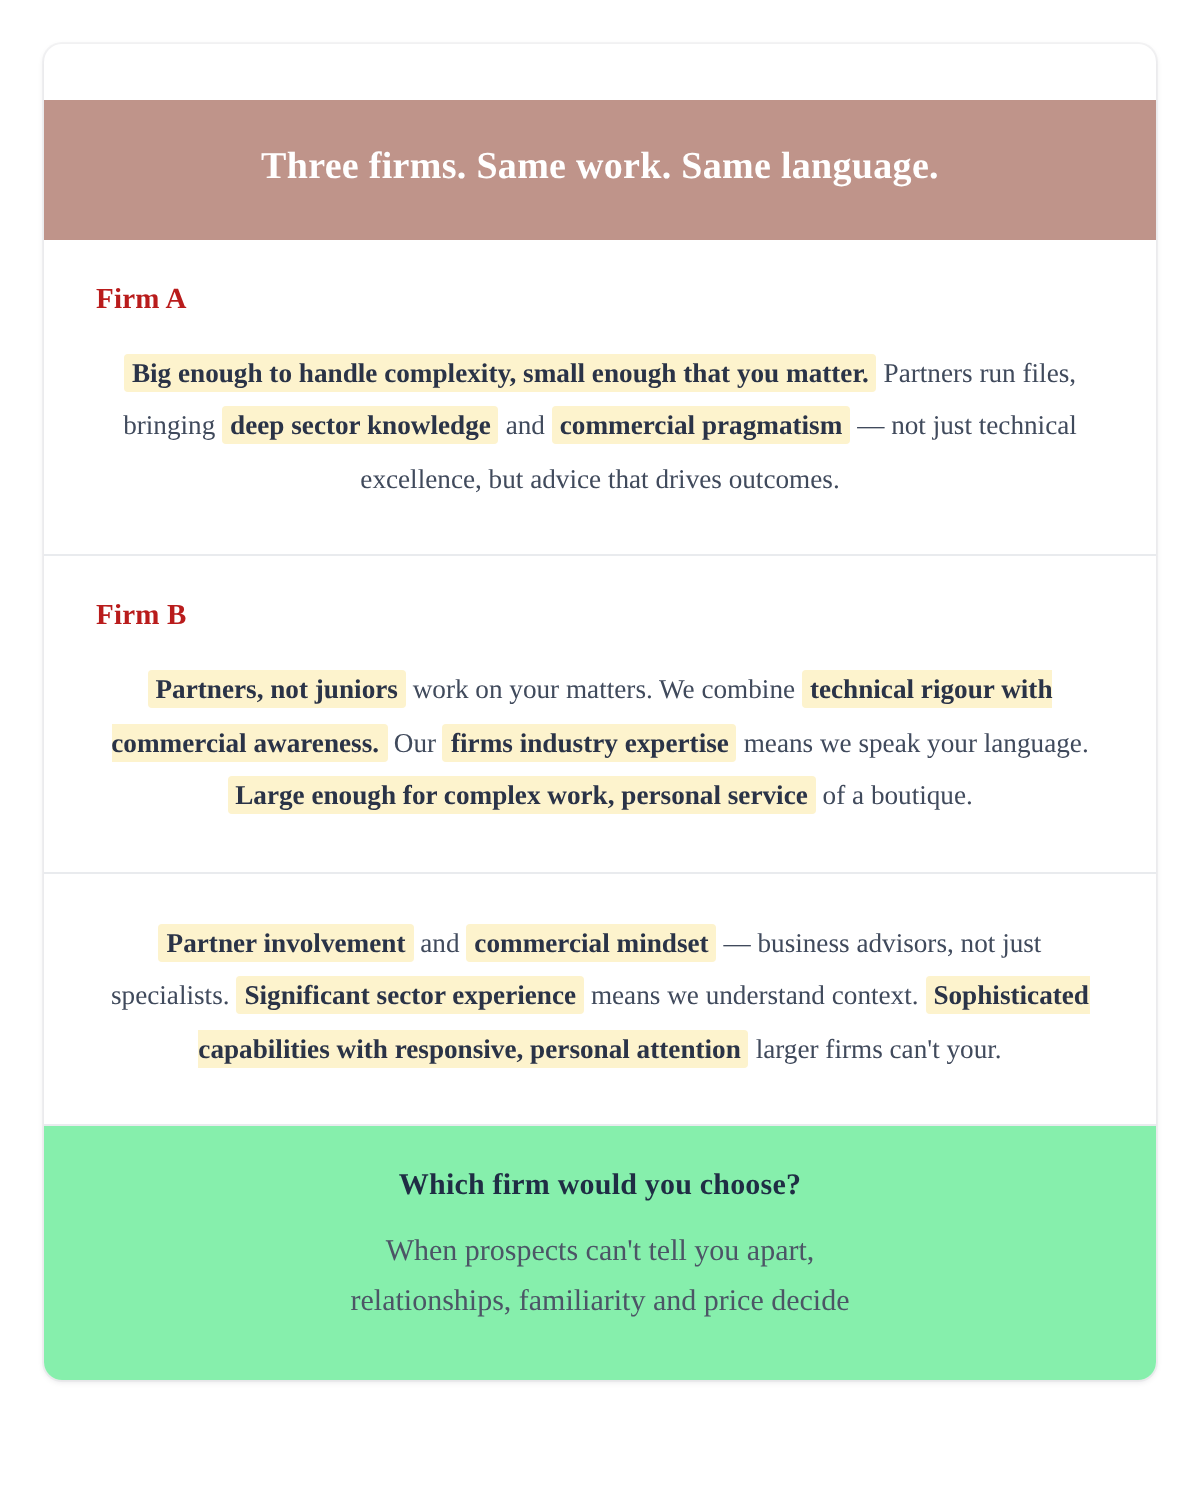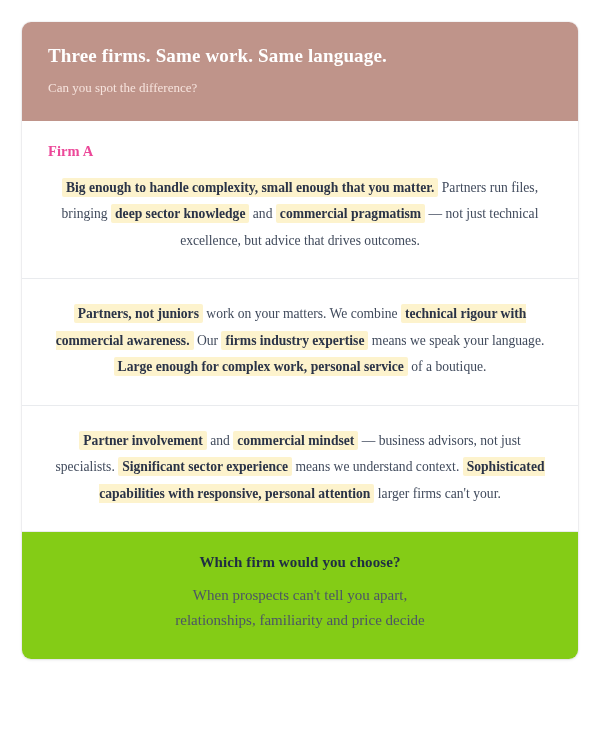--- a/index.html
+++ b/index.html
@@ -23,20 +23,22 @@
     background: #ffffff;
     border-radius: 9px;
     overflow: hidden;
     box-shadow: 0 1px 3px rgba(15, 23, 42, 0.10), 0 0 0 1px rgba(15, 23, 42, 0.04);
   }
 
   
   .card-header {
     background: #bf948a;
     padding: 22px 26px 24px 26px;
+    text-align: center;
+    margin-top: 28px;
   }
   .card-header .title {
     font-size: 19px;
     font-weight: bold;
     color: #ffffff;
     letter-spacing: 0.15px;
     line-height: 1.25;
   }
   .card-header .subtitle {
     margin-top: 12px;
@@ -49,41 +51,41 @@
   .firm {
     padding: 22px 26px 24px 26px;
     border-top: 1px solid #e9ebee;
   }
   .firm:first-of-type {
     border-top: none;
   }
   .firm-name {
     font-size: 14.5px;
     font-weight: bold;
-    color: #ec4899;
+    color: #b91c1c;
     margin-bottom: 15px;
     letter-spacing: 0.1px;
   }
   .firm-body {
     font-size: 13.6px;
     line-height: 1.95;
     color: #404a5c;
     text-align: center;
   }
   .firm-body mark {
     background: #fdf3cd;
     color: #2a3347;
     font-weight: bold;
     padding: 2px 4px;
     border-radius: 2px;
   }
 
   
   .card-footer {
-    background: #84cc16;
+    background: #86efac;
     border-top: 1px solid #e9ebee;
     text-align: center;
     padding: 22px 26px 26px 26px;
   }
   .card-footer .question {
     font-size: 15px;
     font-weight: bold;
     color: #1f2d44;
     letter-spacing: 0.1px;
   }
@@ -95,29 +97,29 @@
   }
 </style>
 </head>
 <body>
 
 <div class="page">
   <div class="card">
 
     <div class="card-header">
       <div class="title">Three firms. Same work. Same language.</div>
-      <div class="subtitle">Can you spot the difference?</div>
     </div>
 
     <div id="firm-list">
         <div class="firm">
           <div class="firm-name">Firm A</div>
           <div class="firm-body"><mark>Big enough to handle complexity, small enough that you matter.</mark><span> Partners run files, bringing </span><mark>deep sector knowledge</mark><span> and </span><mark>commercial pragmatism</mark><span> — not just technical excellence, but advice that drives outcomes.</span></div>
         </div>
         <div class="firm">
+          <div class="firm-name">Firm B</div>
           <div class="firm-body"><mark>Partners, not juniors</mark><span> work on your matters. We combine </span><mark>technical rigour with commercial awareness.</mark><span> Our </span><mark>firms industry expertise</mark><span> means we speak your language. </span><mark>Large enough for complex work, personal service</mark><span> of a boutique.</span></div>
         </div>
         <div class="firm">
           <div class="firm-body"><mark>Partner involvement</mark><span> and </span><mark>commercial mindset</mark><span> — business advisors, not just specialists. </span><mark>Significant sector experience</mark><span> means we understand context. </span><mark>Sophisticated capabilities with responsive, personal attention</mark><span> larger firms can't your.</span></div>
         </div>
       </div>
 
     <div class="card-footer">
       <div class="question">Which firm would you choose?</div>
       <div class="note">

